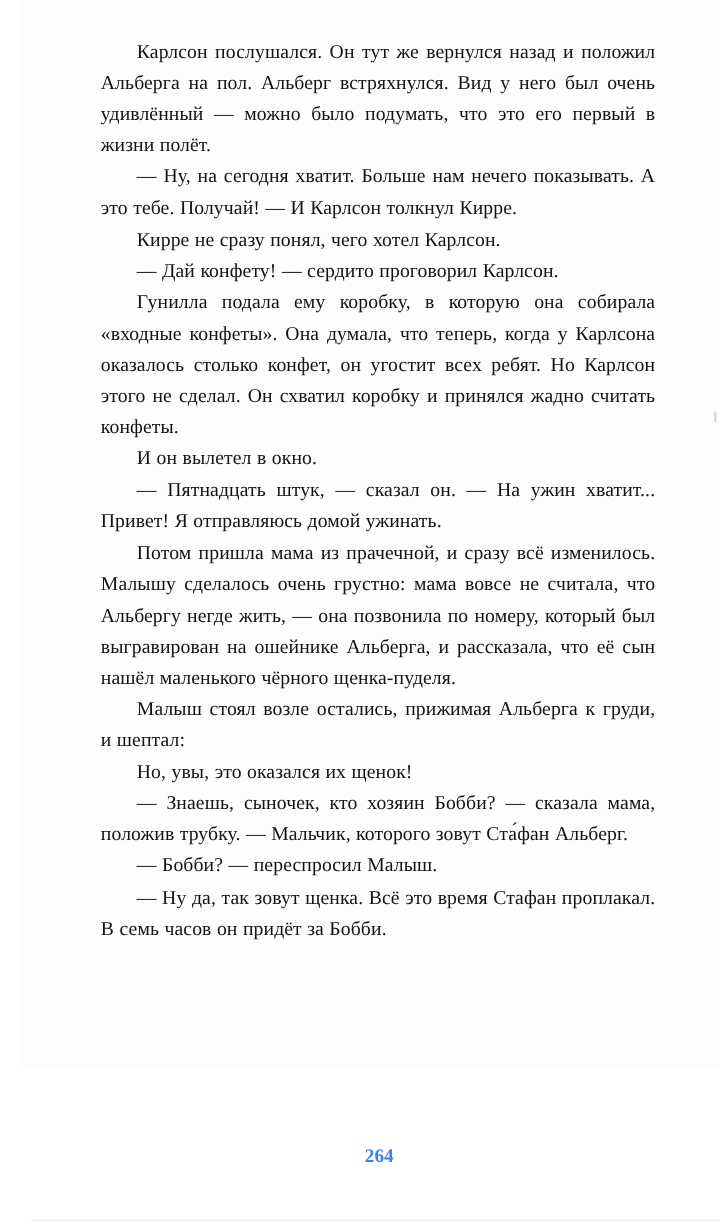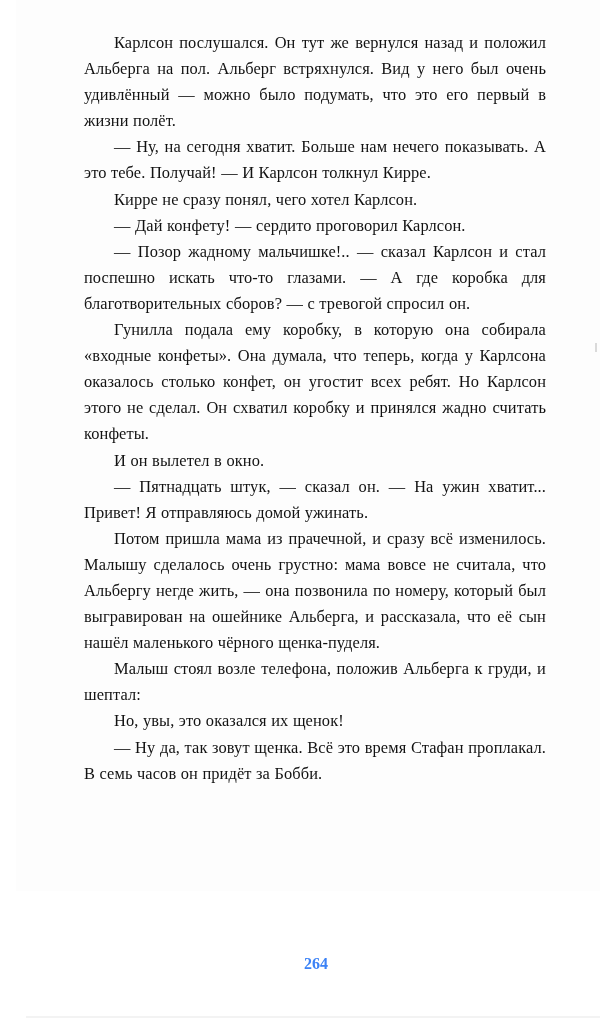--- a/index.html
+++ b/index.html
@@ -58,27 +58,28 @@
 </head>
 <body>
 
 <div class="page">
 
   <div class="text-column">
     <p class="para">Карлсон послушался. Он тут же вернулся назад и положил Альберга на пол. Альберг встряхнулся. Вид у него был очень удивлённый — можно было подумать, что это его первый в жизни полёт.</p>
     <p class="para">— Ну, на сегодня хватит. Больше нам нечего показывать. А это тебе. Получай! — И Карлсон толкнул Кирре.</p>
     <p class="para">Кирре не сразу понял, чего хотел Карлсон.</p>
     <p class="para">— Дай конфету! — сердито проговорил Карлсон.</p>
-    <p class="para">— Позор жадному мальчишке!.. — сказал Карлсон и стал поспешно искать что-то глазами. — А где коробка для благотворительных сборов? — с тревогой спросил он.</p>
     <p class="para">Гунилла подала ему коробку, в которую она собирала «входные конфеты». Она думала, что теперь, когда у Карлсона оказалось столько конфет, он угостит всех ребят. Но Карлсон этого не сделал. Он схватил коробку и принялся жадно считать конфеты.</p>
     <p class="para">И он вылетел в окно.</p>
     <p class="para">— Пятнадцать штук, — сказал он. — На ужин хватит... Привет! Я отправляюсь домой ужинать.</p>
     <p class="para">Потом пришла мама из прачечной, и сразу всё изменилось. Малышу сделалось очень грустно: мама вовсе не считала, что Альбергу негде жить, — она позвонила по номеру, который был выгравирован на ошейнике Альберга, и рассказала, что её сын нашёл маленького чёрного щенка-пуделя.</p>
-    <p class="para">Малыш стоял возле телефона, положив Альберга к груди, и шептал:</p>
+    <p class="para">Малыш стоял возле остались, прижимая Альберга к груди, и шептал:</p>
     <p class="para">Но, увы, это оказался их щенок!</p>
+    <p class="para">— Знаешь, сыночек, кто хозяин Бобби? — сказала мама, положив трубку. — Мальчик, которого зовут Ста́фан Альберг.</p>
+    <p class="para">— Бобби? — переспросил Малыш.</p>
     <p class="para">— Ну да, так зовут щенка. Всё это время Стафан проплакал. В семь часов он придёт за Бобби.</p>
   </div>
 
   <div class="page-number">264</div>
 
   <div class="edge-speck speck-a"></div>
   <div class="edge-speck speck-b"></div>
 </div>
 
 </body></html>

